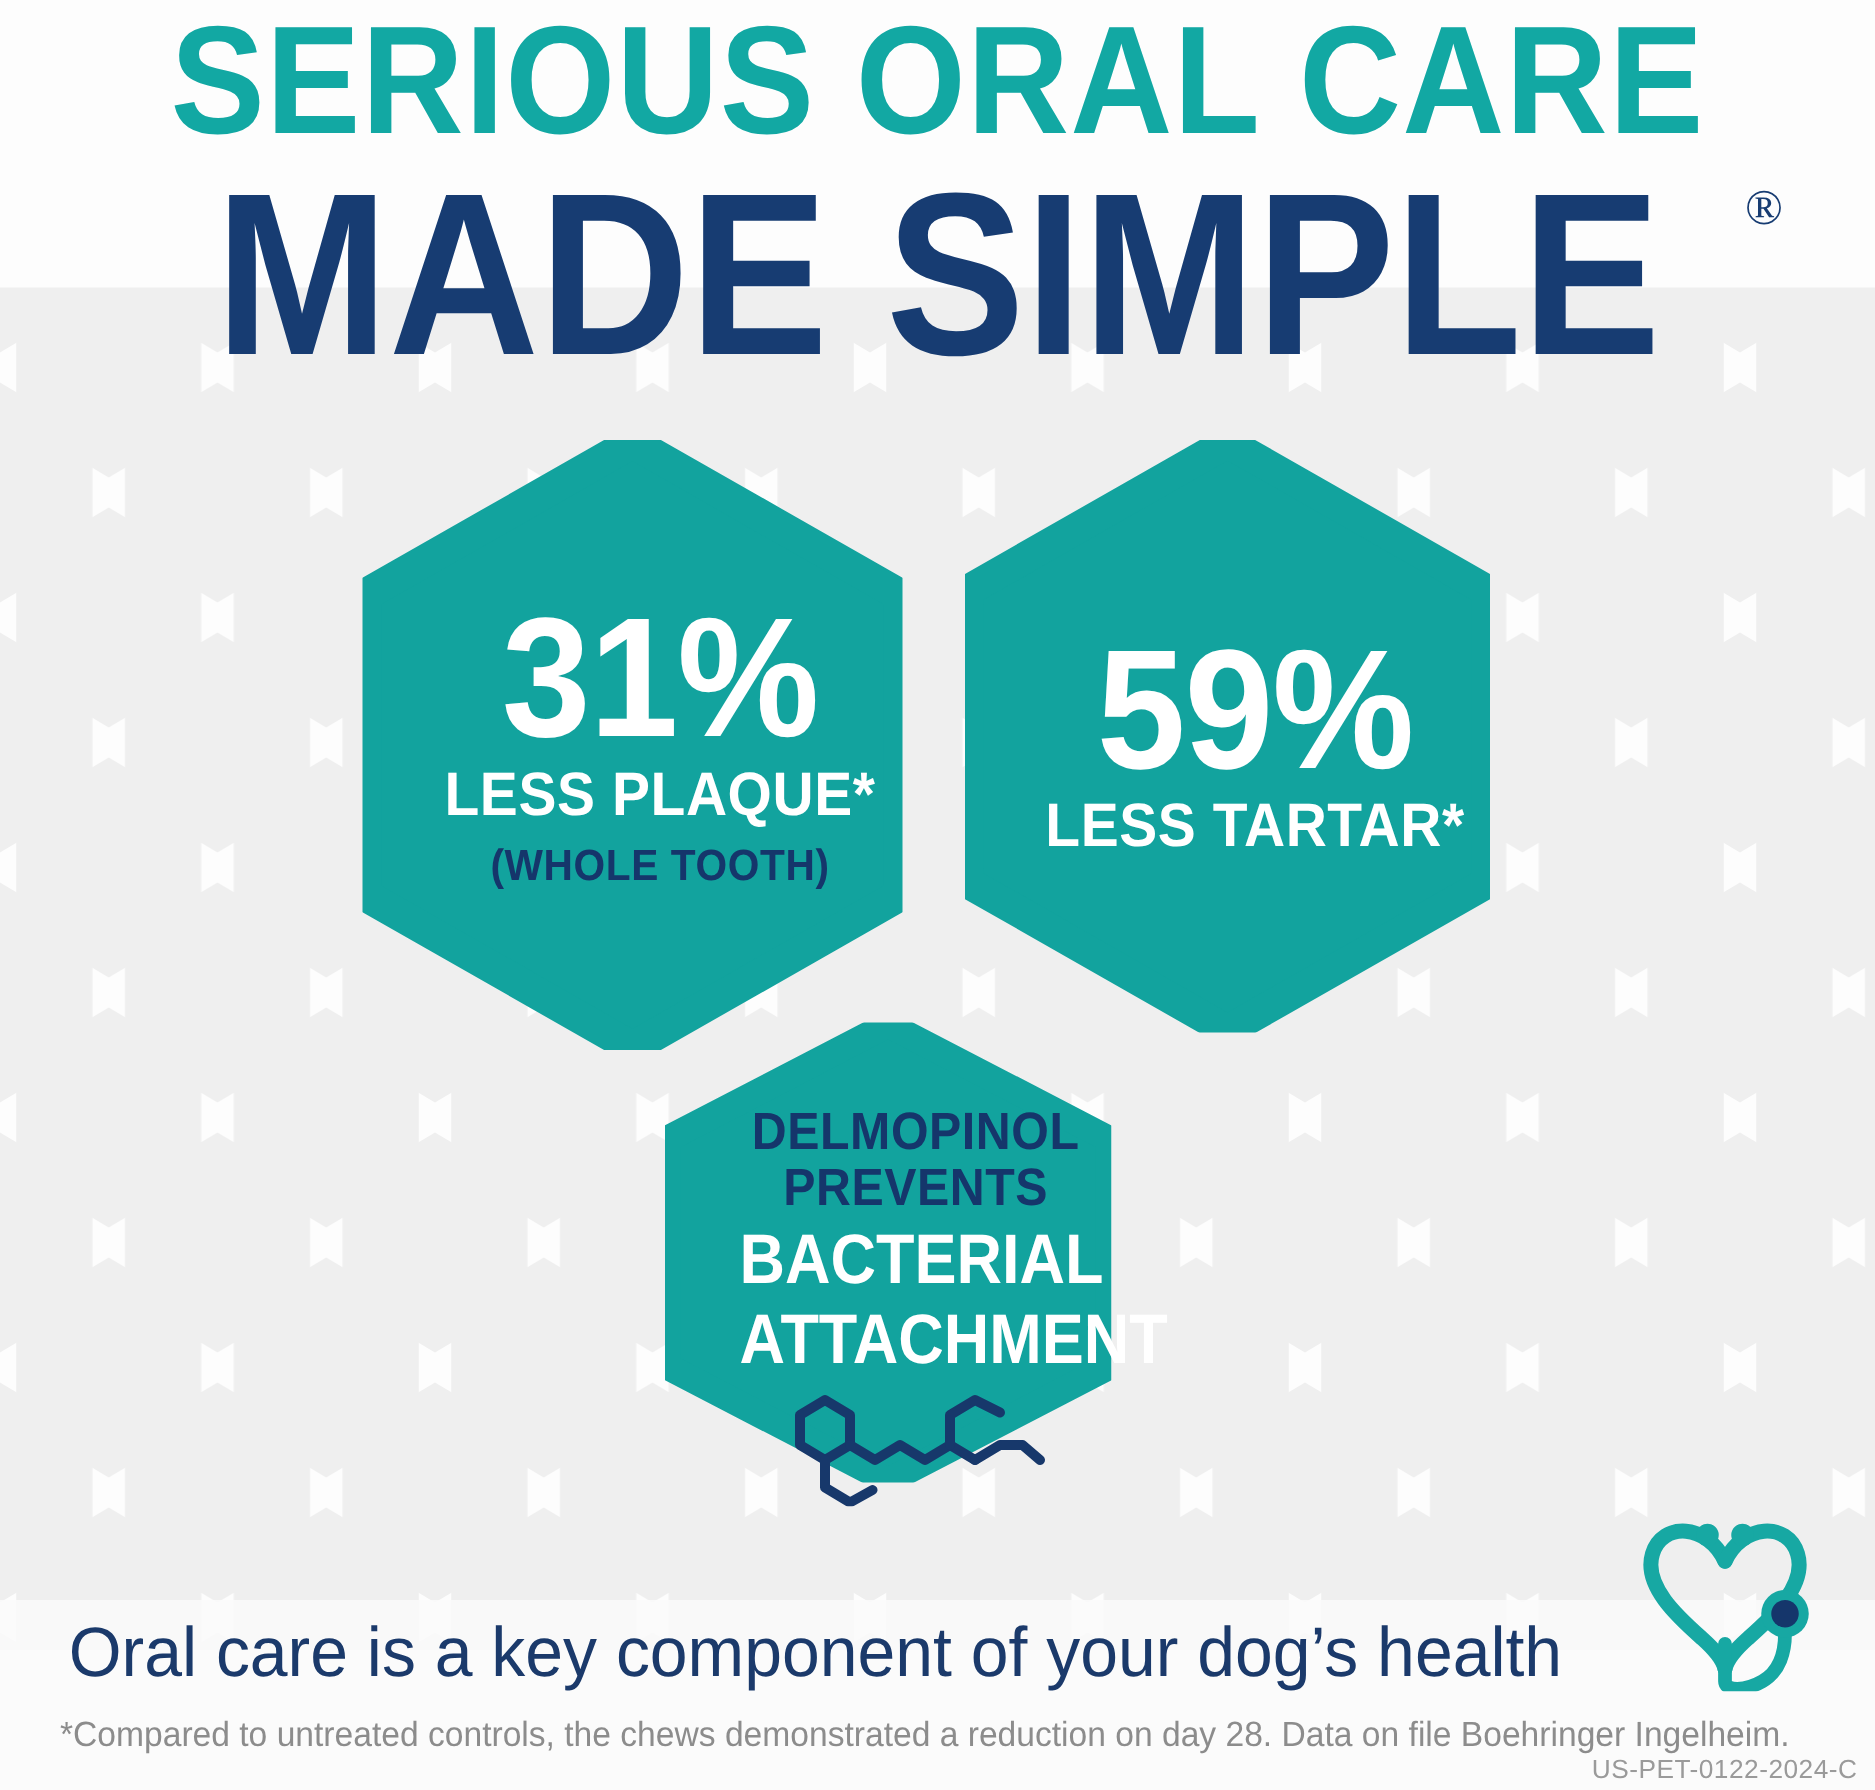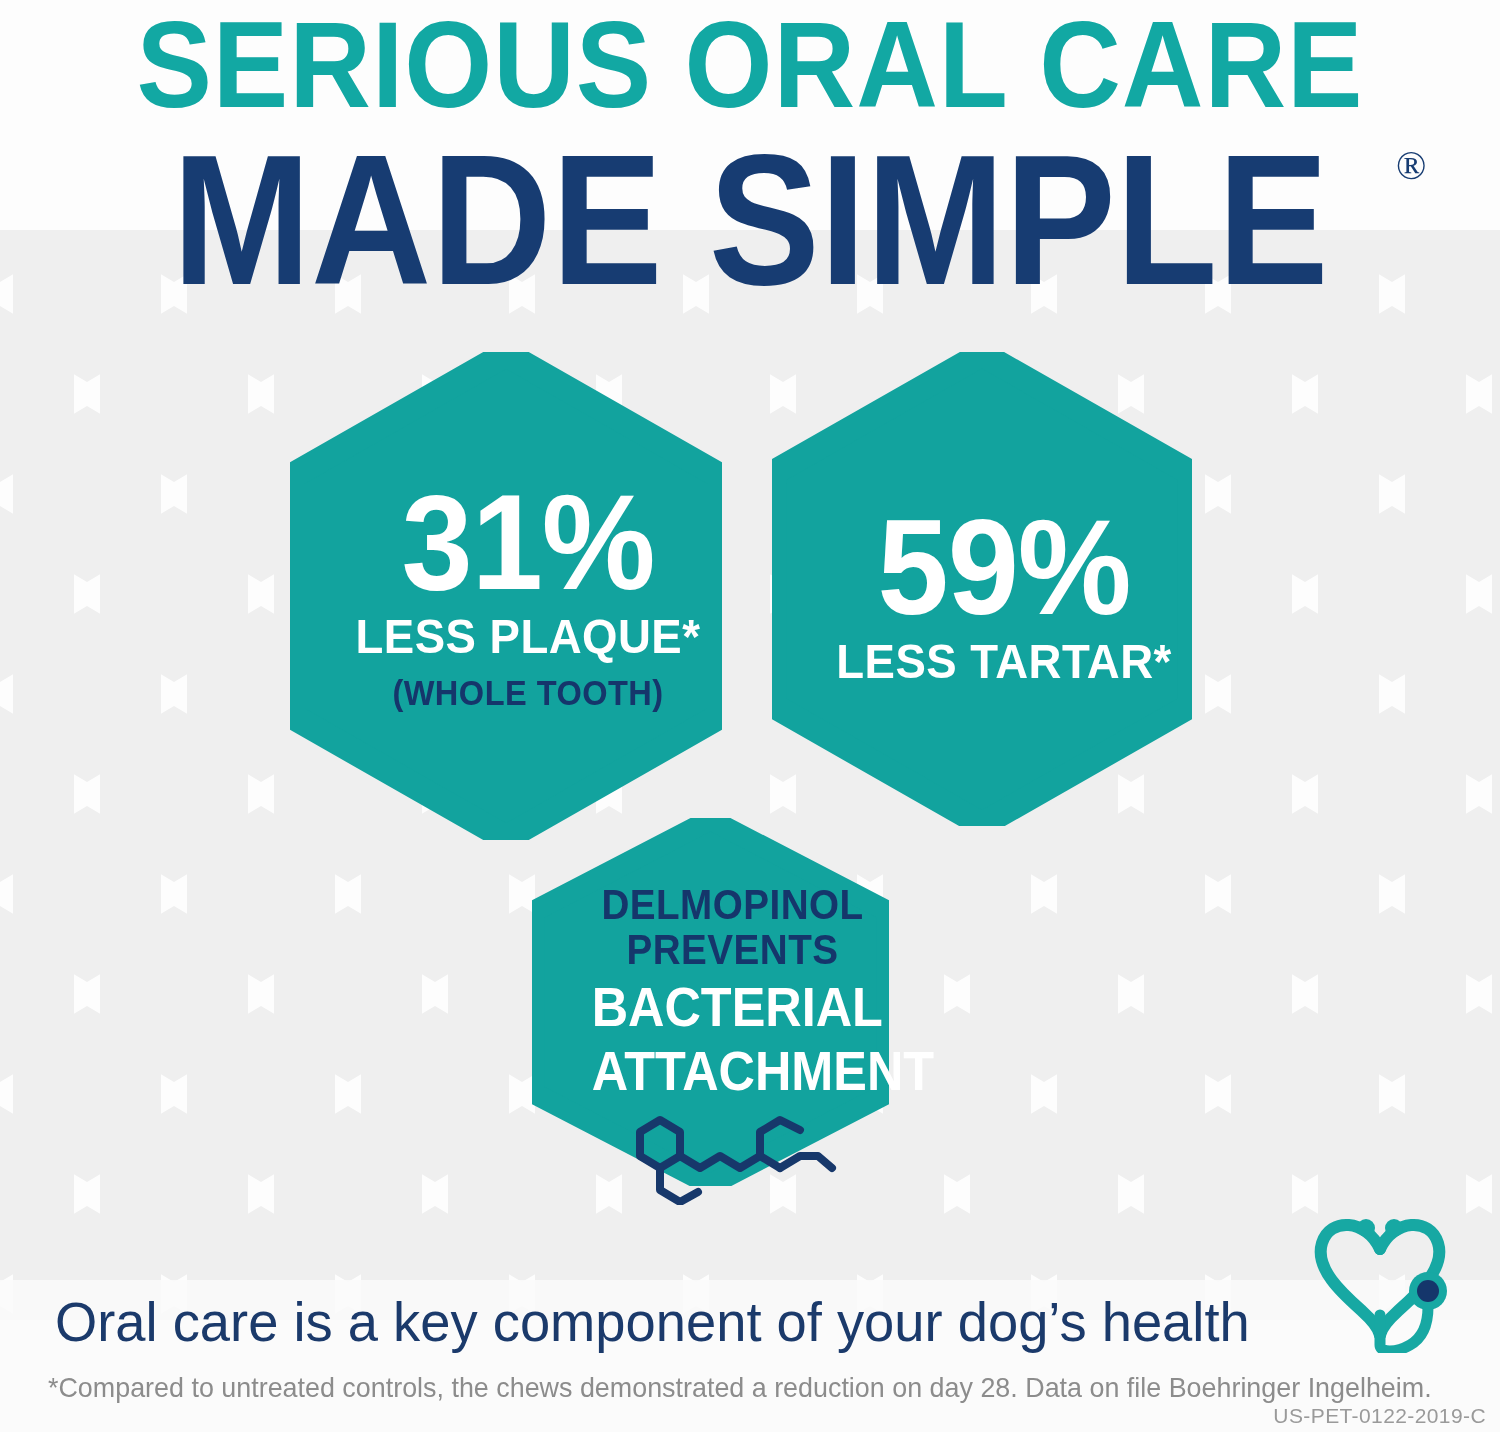--- a/index.html
+++ b/index.html
@@ -307,15 +307,15 @@
 
       <path d="M 80 112 L 80 142 C 80 150, 96 150, 110 142 C 124 134, 128 118, 128 104" fill="none" stroke="#17A8A3" stroke-width="11" stroke-linecap="round"></path>
 
       <circle cx="128" cy="88" r="19" fill="#17A8A3"></circle>
       <circle cx="128" cy="88" r="11" fill="#15366B"></circle>
     </svg>
   </div>
 
   <div id="footnote">*Compared to untreated controls, the chews demonstrated a reduction on day 28. Data on file Boehringer Ingelheim.</div>
 
-  <div id="doc-code">US-PET-0122-2019-C</div>
+  <div id="doc-code">US-PET-0122-2024-C</div>
 
 </div>
 
 </body></html>

